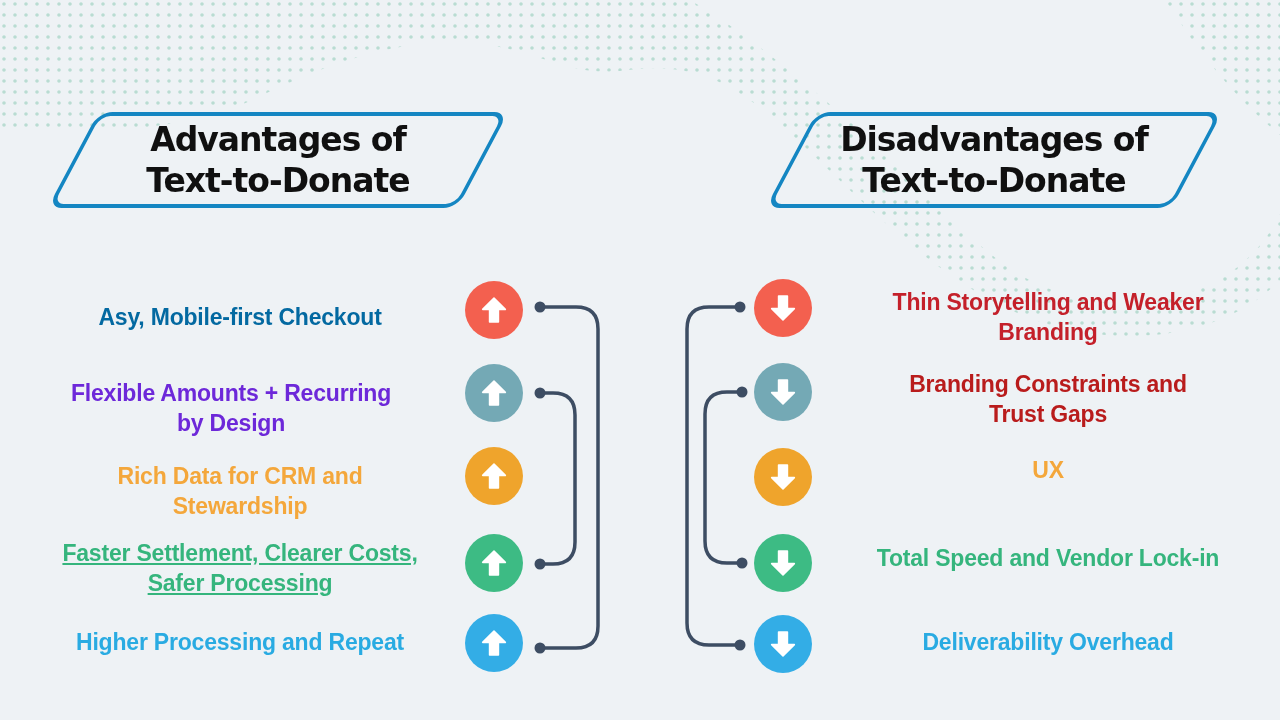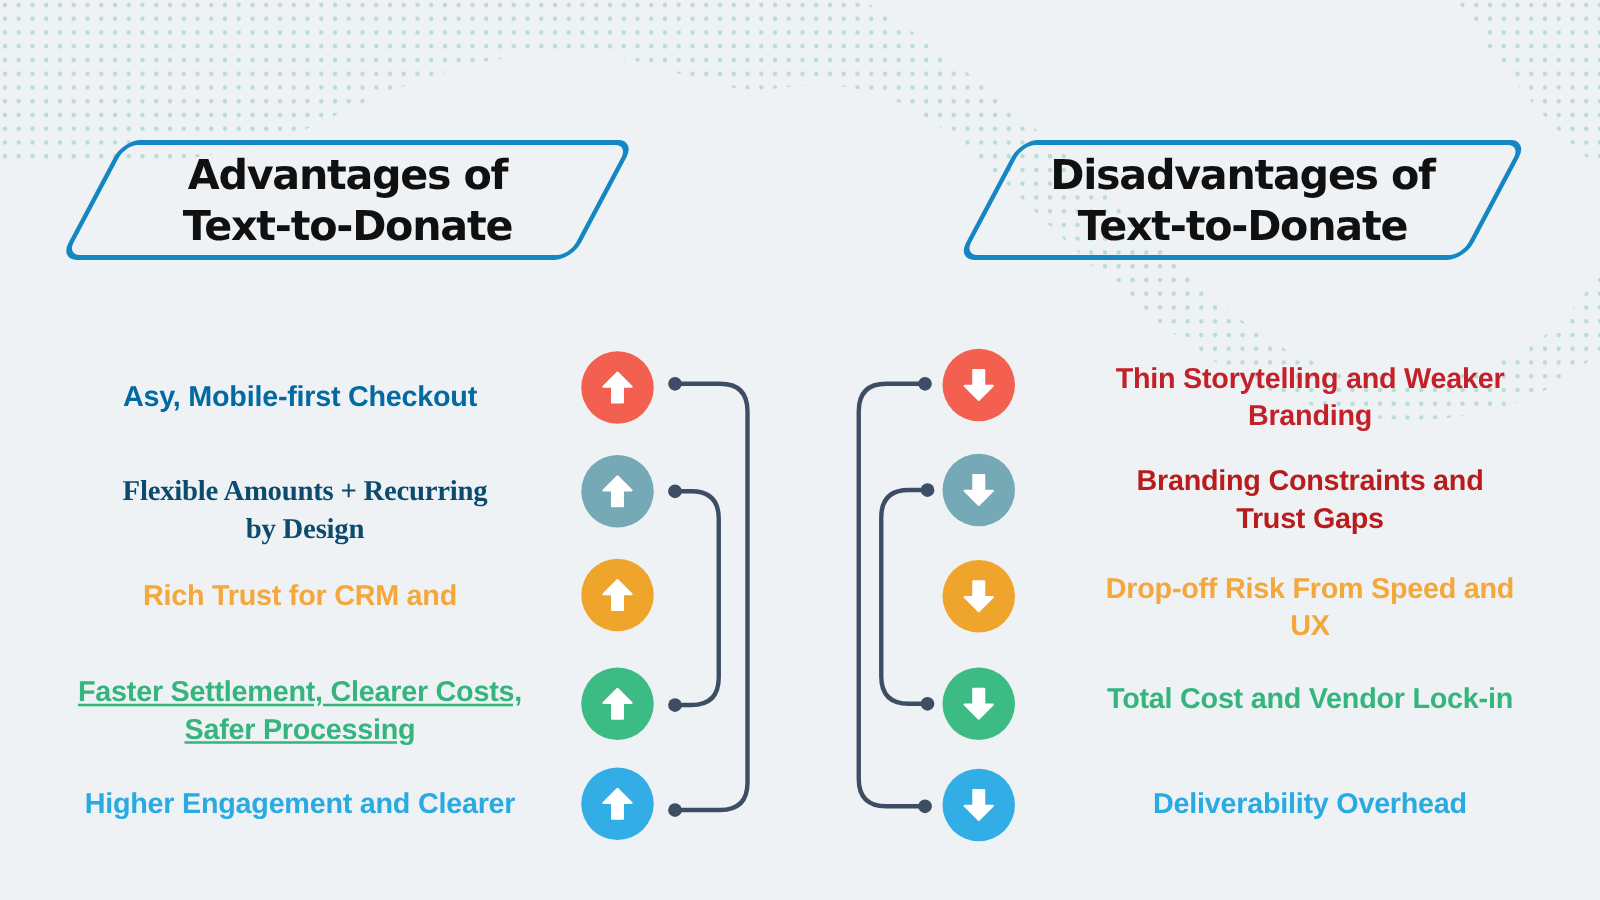--- a/index.html
+++ b/index.html
@@ -89,33 +89,34 @@
     <div class="banner-inner">
       <span class="banner-line">Disadvantages of</span>
       <span class="banner-line">Text-to-Donate</span>
     </div>
   </div>
 
   <div class="item-text" style="left: 18px; top: 302px; width: 444px; color: #0369a1;">
     <span class="item-line">Asy, Mobile-first Checkout</span>
       <span class="item-line"></span>
   </div>
-  <div class="item-text" style="left: 22px; top: 378px; width: 444px; color: #0c4a6e; font-family: Liberation Serif, serif;">
+  <div class="item-text" style="left: 9px; top: 378px; width: 444px; color: #6d28d9;">
     <span class="item-line">Flexible Amounts + Recurring</span>
       <span class="item-line">by Design</span>
   </div>
   <div class="item-text" style="left: 18px; top: 461px; width: 444px; color: rgb(244, 167, 59);">
-    <span class="item-line">Rich Trust for CRM and</span>
+    <span class="item-line">Rich Data for CRM and</span>
+      <span class="item-line">Stewardship</span>
   </div>
   <div class="item-text" style="left: 18px; top: 538px; width: 444px; color: rgb(53, 181, 125); text-decoration: underline;">
     <span class="item-line">Faster Settlement, Clearer Costs,</span>
       <span class="item-line">Safer Processing</span>
   </div>
   <div class="item-text" style="left: 18px; top: 627px; width: 444px; color: rgb(41, 171, 226);">
-    <span class="item-line">Higher Engagement and Clearer</span>
+    <span class="item-line">Higher Processing and Repeat</span>
   </div>
 
   <div class="icon-circle arrow-up" style="left: 465px; top: 281px; background-color: rgb(243, 96, 79);">
     <svg viewBox="0 0 24 24">
         <path fill="#ffffff" stroke="#ffffff" stroke-width="1.2" stroke-linejoin="round" d="M12 3 L20.5 11.5 H15.3 V21 H8.7 V11.5 H3.5 Z"></path>
       </svg>
   </div>
   <div class="icon-circle arrow-up" style="left: 465px; top: 364px; background-color: rgb(116, 169, 181);">
     <svg viewBox="0 0 24 24">
         <path fill="#ffffff" stroke="#ffffff" stroke-width="1.2" stroke-linejoin="round" d="M12 3 L20.5 11.5 H15.3 V21 H8.7 V11.5 H3.5 Z"></path>
@@ -165,24 +166,23 @@
 
   <div class="item-text" style="left: 830px; top: 287px; width: 436px; color: rgb(196, 32, 42);">
     <span class="item-line">Thin Storytelling and Weaker</span>
       <span class="item-line">Branding</span>
   </div>
   <div class="item-text" style="left: 830px; top: 369px; width: 436px; color: #b91c1c;">
     <span class="item-line">Branding Constraints and</span>
       <span class="item-line">Trust Gaps</span>
   </div>
   <div class="item-text" style="left: 830px; top: 455px; width: 436px; color: rgb(244, 167, 59);">
-    <span class="item-line">Drop-off Risk From Speed and</span>
       <span class="item-line">UX</span>
   </div>
   <div class="item-text" style="left: 830px; top: 543px; width: 436px; color: rgb(53, 181, 125);">
-    <span class="item-line">Total Cost and Vendor Lock-in</span>
+    <span class="item-line">Total Speed and Vendor Lock-in</span>
       <span class="item-line"></span>
   </div>
   <div class="item-text" style="left: 830px; top: 627px; width: 436px; color: rgb(41, 171, 226);">
       <span class="item-line">Deliverability Overhead</span>
   </div>
 
 </div>
 
 </body></html>

